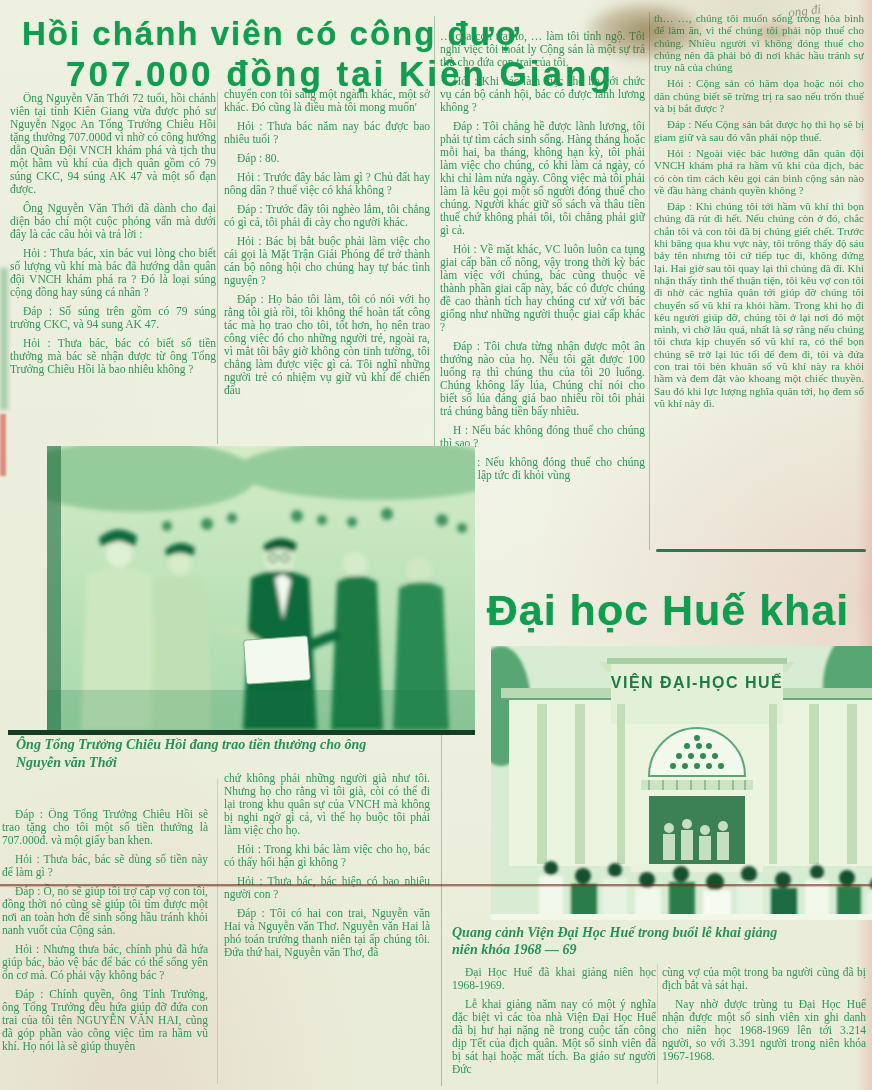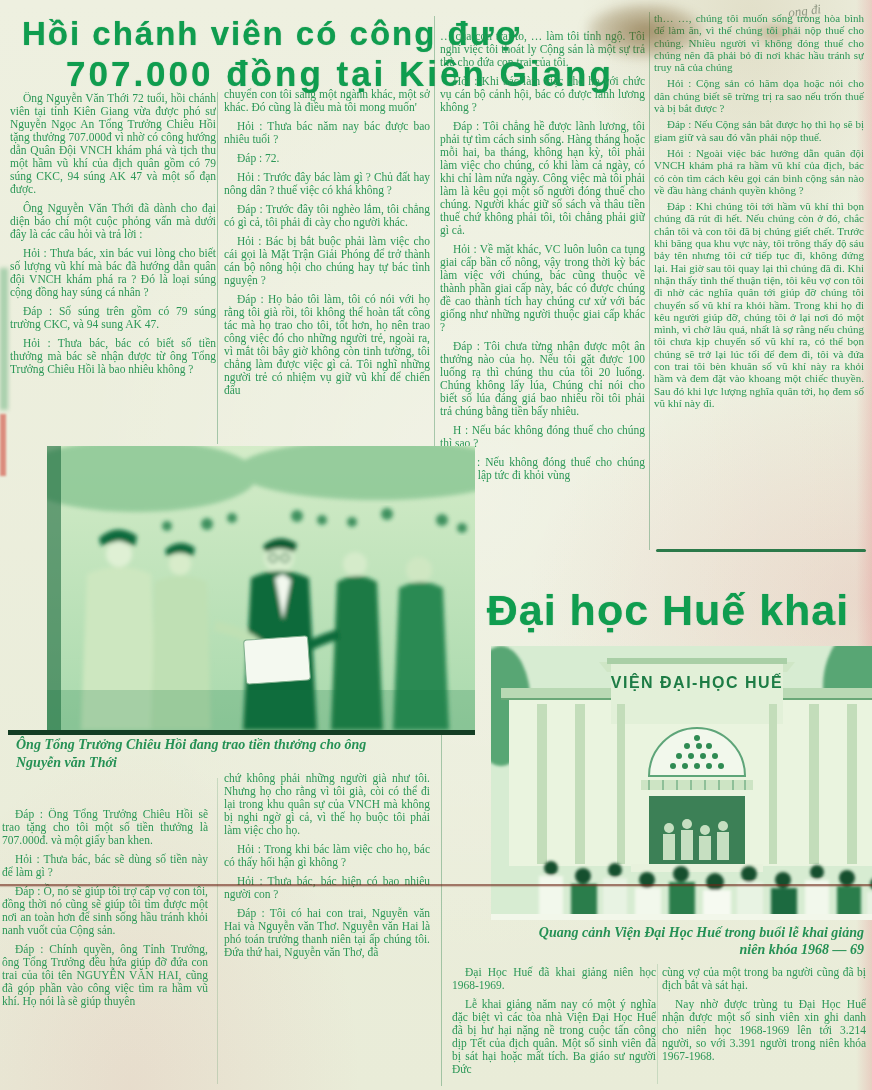--- a/index.html
+++ b/index.html
@@ -29,21 +29,21 @@
   .c3{left:440px;top:30px;width:205px;height:522px;}
   .c4{left:654px;top:12px;width:210px;height:536px;font-size:11px;line-height:12.3px;}
   .c4 p{margin-bottom:4px;}
   .c5{left:2px;top:780px;width:206px;height:306px;margin-top:28px;}
   .c6{left:224px;top:772px;width:206px;height:316px;}
   .cA{left:452px;top:966px;width:204px;height:122px;}
   .cB{left:662px;top:966px;width:204px;height:122px;}
   
   .caption{position:absolute;color:#259155;font-style:italic;font-weight:700;font-family:Liberation Serif, serif;}
   .cap1{left:16px;top:736px;width:392px;font-size:14px;line-height:18px;}
-  .cap2{left:452px;top:924px;width:412px;font-size:14px;line-height:17px;text-align:right;}
+  .cap2{left:452px;top:924px;width:412px;font-size:14px;line-height:17px;text-align:left;}
   .cap2 span{display:block;}
   
   .vrule{position:absolute;width:1px;background:rgba(45,130,75,.38);}
   .v1{left:217px;top:92px;height:352px;}
   .v2{left:434px;top:16px;height:536px;}
   .v3{left:649px;top:12px;height:538px;}
   .v4{left:441px;top:734px;height:352px;}
   .v5{left:217px;top:778px;height:306px;opacity:.5;}
   .v6{left:657px;top:964px;height:120px;opacity:.45;}
   .hrule{position:absolute;left:656px;top:549px;width:210px;height:3px;background:#2b7a4a;border-radius:2px;}
@@ -90,21 +90,21 @@
   <div class="col c1">
       <p>Ông Nguyễn Văn Thới 72 tuổi, hồi chánh viên tại tỉnh Kiên Giang vừa được phó sư Nguyễn Ngọc An Tổng Trưởng Chiêu Hồi tặng thưởng 707.000đ vì nhờ có công hướng dẫn Quân Đội VNCH khám phá và tịch thu một hầm vũ khí của địch quân gồm có 79 súng CKC, 94 súng AK 47 và một số đạn được.</p>
       <p>Ông Nguyễn Văn Thới đã dành cho đại diện báo chí một cuộc phỏng vấn mà dưới đây là các câu hỏi và trả lời :</p>
       <p>Hỏi : Thưa bác, xin bác vui lòng cho biết số lượng vũ khí mà bác đã hướng dẫn quân đội VNCH khám phá ra ? Đó là loại súng cộng đồng hay súng cá nhân ?</p>
       <p>Đáp : Số súng trên gồm có 79 súng trường CKC, và 94 sung AK 47.</p>
       <p>Hỏi : Thưa bác, bác có biết số tiền thưởng mà bác sẽ nhận được từ ông Tổng Trưởng Chiêu Hồi là bao nhiêu không ?</p>
     </div>
   <div class="col c2 cont">
       <p>chuyển con tôi sang một ngành khác, một sở khác. Đó cũng là điều mà tôi mong muốn'</p>
       <p>Hỏi : Thưa bác năm nay bác được bao nhiêu tuổi ?</p>
-      <p>Đáp : 72.</p>
+      <p>Đáp : 80.</p>
       <p>Hỏi : Trước đây bác làm gì ? Chủ đất hay nông dân ? thuế việc có khá không ?</p>
       <p>Đáp : Trước đây tôi nghèo lắm, tôi chẳng có gì cả, tôi phải đi cày cho người khác.</p>
       <p>Hỏi : Bác bị bắt buộc phải làm việc cho cái gọi là Mặt Trận Giải Phóng để trở thành cán bộ nông hội cho chúng hay tự bác tình nguyện ?</p>
       <p>Đáp : Họ bảo tôi làm, tôi có nói với họ rằng tôi già rồi, tôi không thể hoàn tất công tác mà họ trao cho tôi, tốt hơn, họ nên trao công việc đó cho những người trẻ, ngoài ra, vì mắt tôi bây giờ không còn tinh tường, tôi chẳng làm được việc gì cả. Tôi nghĩ những người trẻ có nhiệm vụ giữ vũ khí để chiến đấu</p>
     </div>
   <div class="col c3 cont">
       <p>… của con trai to, … làm tôi tỉnh ngộ. Tôi nghĩ việc tôi thoát ly Cộng sản là một sự trả thù cho đứa con trai của tôi.</p>
       <p>Hỏi : Khi bác làm việc cho họ với chức vụ cán bộ cảnh hội, bác có được lãnh lương không ?</p>
       <p>Đáp : Tôi chẳng hề được lãnh lương, tôi phải tự tìm cách sinh sống. Hàng tháng hoặc mỗi hai, ba tháng, không hạn kỳ, tôi phải làm việc cho chúng, có khi làm cả ngày, có khi chỉ làm nửa ngày. Công việc mà tôi phải làm là kêu gọi một số người đóng thuế cho chúng. Người khác giữ sổ sách và thâu tiền thuế chứ không phải tôi, tôi chẳng phải giữ gì cả.</p>
       <p>Hỏi : Về mặt khác, VC luôn luôn ca tụng giai cấp bần cố nông, vậy trong thời kỳ bác làm việc với chúng, bác cũng thuộc về thành phần giai cấp này, bác có được chúng đề cao thành tích hay chúng cư xử với bác giống như những người thuộc giai cấp khác ?</p>
@@ -116,20 +116,21 @@
       <p>th… …, chúng tôi muốn sống trong hòa bình để làm ăn, vì thế chúng tôi phải nộp thuế cho chúng. Nhiều người vì không đóng thuế cho chúng nên đã phải bỏ đi nơi khác hầu tránh sự truy nã của chúng</p>
       <p>Hỏi : Cộng sản có hăm dọa hoặc nói cho dân chúng biết sẽ trừng trị ra sao nếu trốn thuế và bị bắt được ?</p>
       <p>Đáp : Nếu Cộng sản bắt được họ thì họ sẽ bị giam giữ và sau đó vẫn phải nộp thuế.</p>
       <p>Hỏi : Ngoài việc bác hướng dẫn quân đội VNCH khám phá ra hầm vũ khí của địch, bác có còn tìm cách kêu gọi cán binh cộng sản nào về đầu hàng chánh quyền không ?</p>
       <p>Đáp : Khi chúng tôi tới hầm vũ khí thì bọn chúng đã rút đi hết. Nếu chúng còn ở đó, chắc chắn tôi và con tôi đã bị chúng giết chết. Trước khi băng qua khu vực này, tôi trông thấy độ sáu bảy tên nhưng tôi cứ tiếp tục đi, không đứng lại. Hai giờ sau tôi quay lại thì chúng đã đi. Khi nhận thấy tình thế thuận tiện, tôi kêu vợ con tôi đi nhờ các nghĩa quân tới giúp đỡ chúng tôi chuyển số vũ khí ra khỏi hầm. Trong khi họ đi kêu người giúp đỡ, chúng tôi ở lại nơi đó một mình, vì chờ lâu quá, nhất là sợ rằng nếu chúng tôi chưa kịp chuyển số vũ khí ra, có thể bọn chúng sẽ trở lại lúc tối để đem đi, tôi và đứa con trai tôi bèn khuân số vũ khí này ra khỏi hầm và đem đặt vào khoang một chiếc thuyền. Sau đó khi lực lượng nghĩa quân tới, họ đem số vũ khí này đi.</p>
     </div>
   <div class="col c5">
       <p>Đáp : Ông Tổng Trưởng Chiêu Hồi sẽ trao tặng cho tôi một số tiền thưởng là 707.000đ. và một giấy ban khen.</p>
       <p>Hỏi : Thưa bác, bác sẽ dùng số tiền này để làm gì ?</p>
       <p>Đáp : Ồ, nó sẽ giúp tôi trợ cấp vợ con tôi, đồng thời nó cũng sẽ giúp tôi tìm được một nơi an toàn hơn để sinh sống hầu tránh khỏi nanh vuốt của Cộng sản.</p>
+      <p>Hỏi : Nhưng thưa bác, chính phủ đã hứa giúp bác, bảo vệ bác để bác có thể sống yên ổn cơ mà. Có phải vậy không bác ?</p>
       <p>Đáp : Chính quyền, ông Tỉnh Trưởng, ông Tổng Trưởng đều hứa giúp đỡ đứa con trai của tôi tên NGUYỄN VĂN HAI, cũng đã góp phần vào công việc tìm ra hầm vũ khí. Họ nói là sẽ giúp thuyên</p>
     </div>
   <div class="col c6 cont">
       <p>chứ không phải những người già như tôi. Nhưng họ cho rằng vì tôi già, còi có thể đi lại trong khu quân sự của VNCH mà không bị nghi ngờ gì cả, vì thế họ buộc tôi phải làm việc cho họ.</p>
       <p>Hỏi : Trong khi bác làm việc cho họ, bác có thấy hối hận gì không ?</p>
       <p>Hỏi : Thưa bác, bác hiện có bao nhiêu người con ?</p>
       <p>Đáp : Tôi có hai con trai, Nguyễn văn Hai và Nguyễn văn Thơ. Nguyễn văn Hai là phó toán trưởng thanh niên tại ấp chúng tôi. Đứa thứ hai, Nguyễn văn Thơ, đã</p>
     </div>
 
   <div class="photo ph1">

